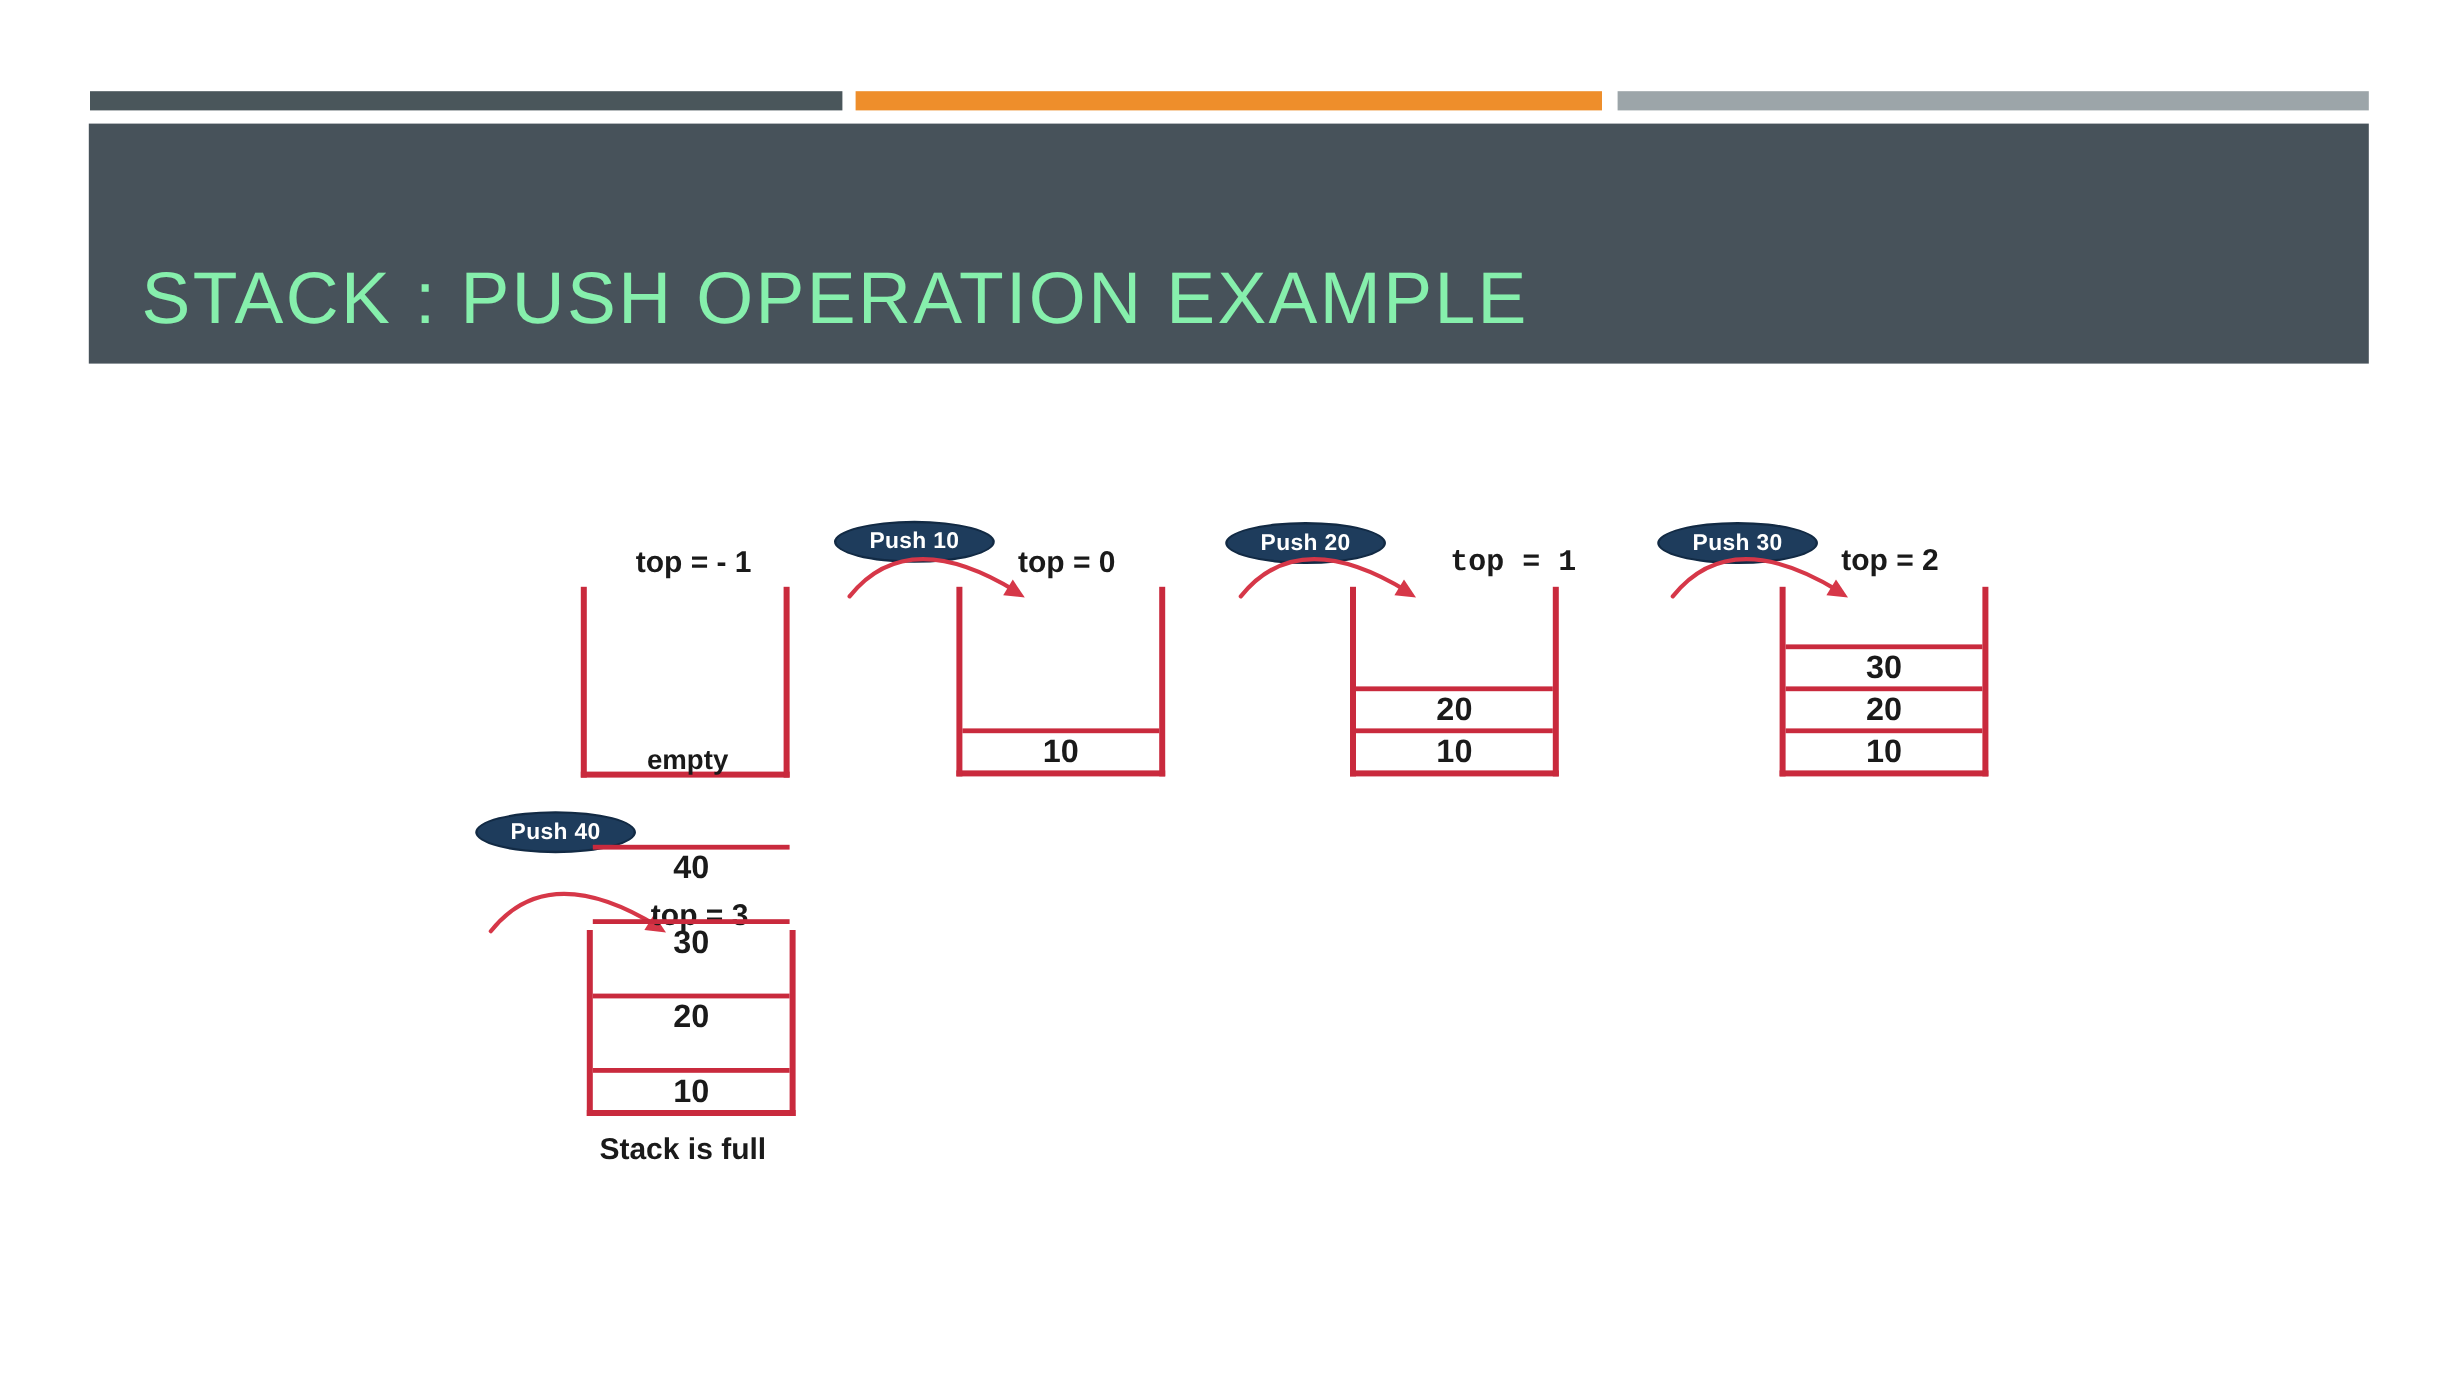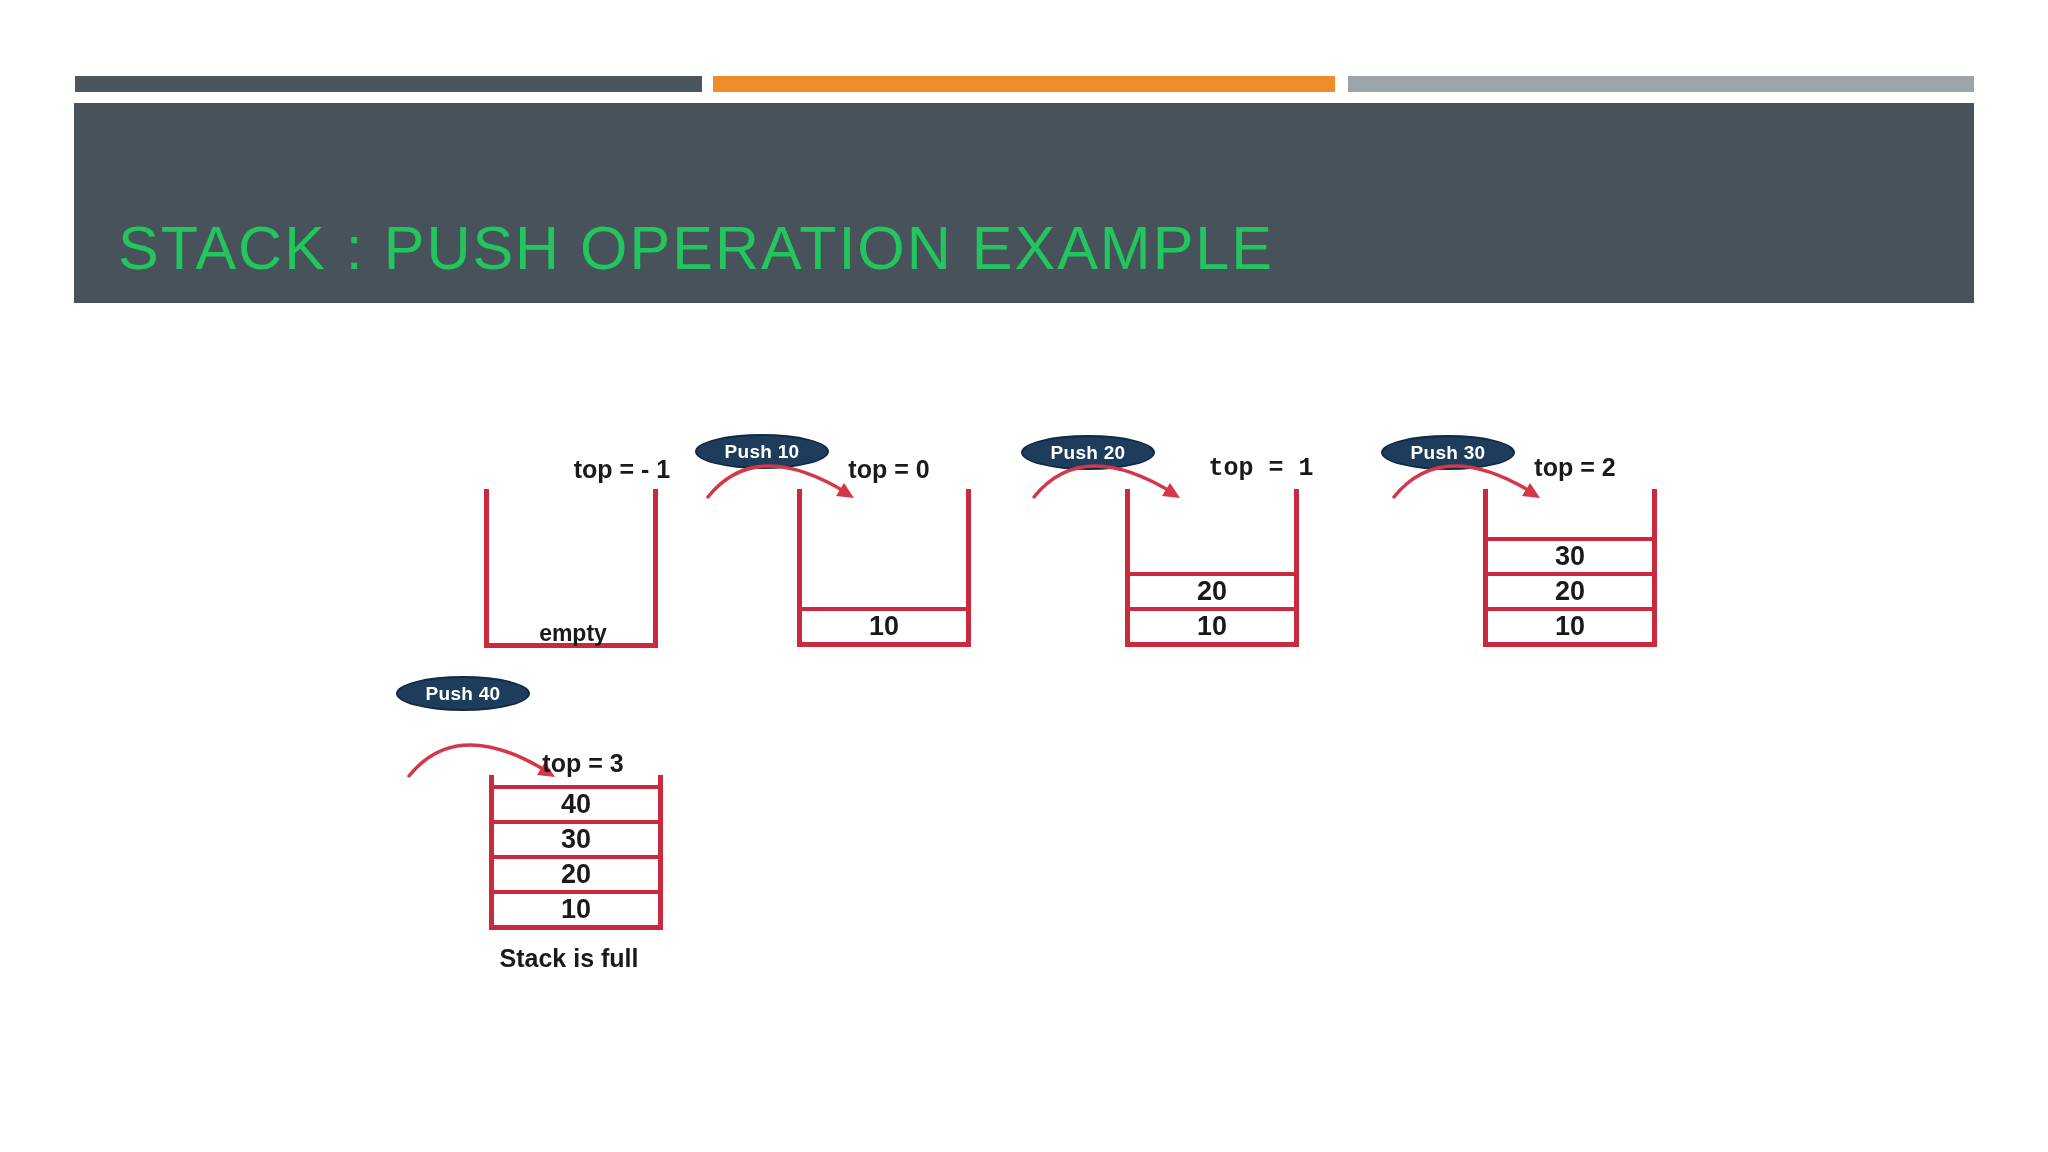--- a/index.html
+++ b/index.html
@@ -26,21 +26,21 @@
   .bar-gray{left:1348px;width:626px;background:#9ca5a9;}
 
   
   .title-block{
     position:absolute;left:74px;top:103px;width:1900px;height:200px;
     background:var(--slate);
   }
   .title-block h1{
     position:absolute;left:44px;bottom:24px;
     font-size:61px;font-weight:400;letter-spacing:2px;line-height:1;
-    color:#22c55e;white-space:nowrap;
+    color:#86efac;white-space:nowrap;
   }
 
   
   .top-label{
     position:absolute;transform:translateX(-50%);
     font-size:25px;font-weight:bold;color:var(--ink);white-space:nowrap;
   }
   .caption{
     position:absolute;transform:translateX(-50%);
     font-weight:bold;color:var(--ink);white-space:nowrap;
@@ -62,30 +62,30 @@
     background:transparent;
   }
   .cell{
     height:35px;border-top:4px solid var(--red);
     display:flex;align-items:center;justify-content:center;
     font-size:27px;font-weight:bold;color:var(--ink);
   }
   .arrow-svg{position:absolute;width:160px;height:96px;overflow:visible;}
 
   
-  .f1-label{left:578px;top:455px;margin-left:44px;}      .f1-stack{left:484px;top:489px;height:159px;}
+  .f1-label{left:578px;top:455px;}      .f1-stack{left:484px;top:489px;height:159px;}
   .f1-caption{left:573px;top:620px;}
   .f2-badge{left:695px;top:434px;}      .f2-arrow{left:700px;top:426px;}
   .f2-label{left:889px;top:455px;}      .f2-stack{left:797px;top:489px;height:158px;}
   .f3-badge{left:1021px;top:435px;}     .f3-arrow{left:1026px;top:426px;}
   .f3-label{left:1261px;top:454px;font-family:Liberation Mono, monospace;}     .f3-stack{left:1125px;top:489px;height:158px;}
   .f4-badge{left:1381px;top:435px;}     .f4-arrow{left:1386px;top:426px;}
   .f4-label{left:1575px;top:453px;}     .f4-stack{left:1483px;top:489px;height:158px;}
   .f5-badge{left:396px;top:676px;}      .f5-arrow{left:401px;top:705px;}
-  .f5-label{left:583px;top:749px;}      .f5-stack{left:489px;top:775px;height:155px;}
+  .f5-label{left:583px;top:749px;}      .f5-stack{left:489px;top:775px;height:155px;gap:27px;}
   .f5-caption{left:569px;top:944px;}
 </style>
 </head>
 <body>
 
 <div class="slide">
 
   <div class="bar bar-dark"></div>
   <div class="bar bar-orange"></div>
   <div class="bar bar-gray"></div>

